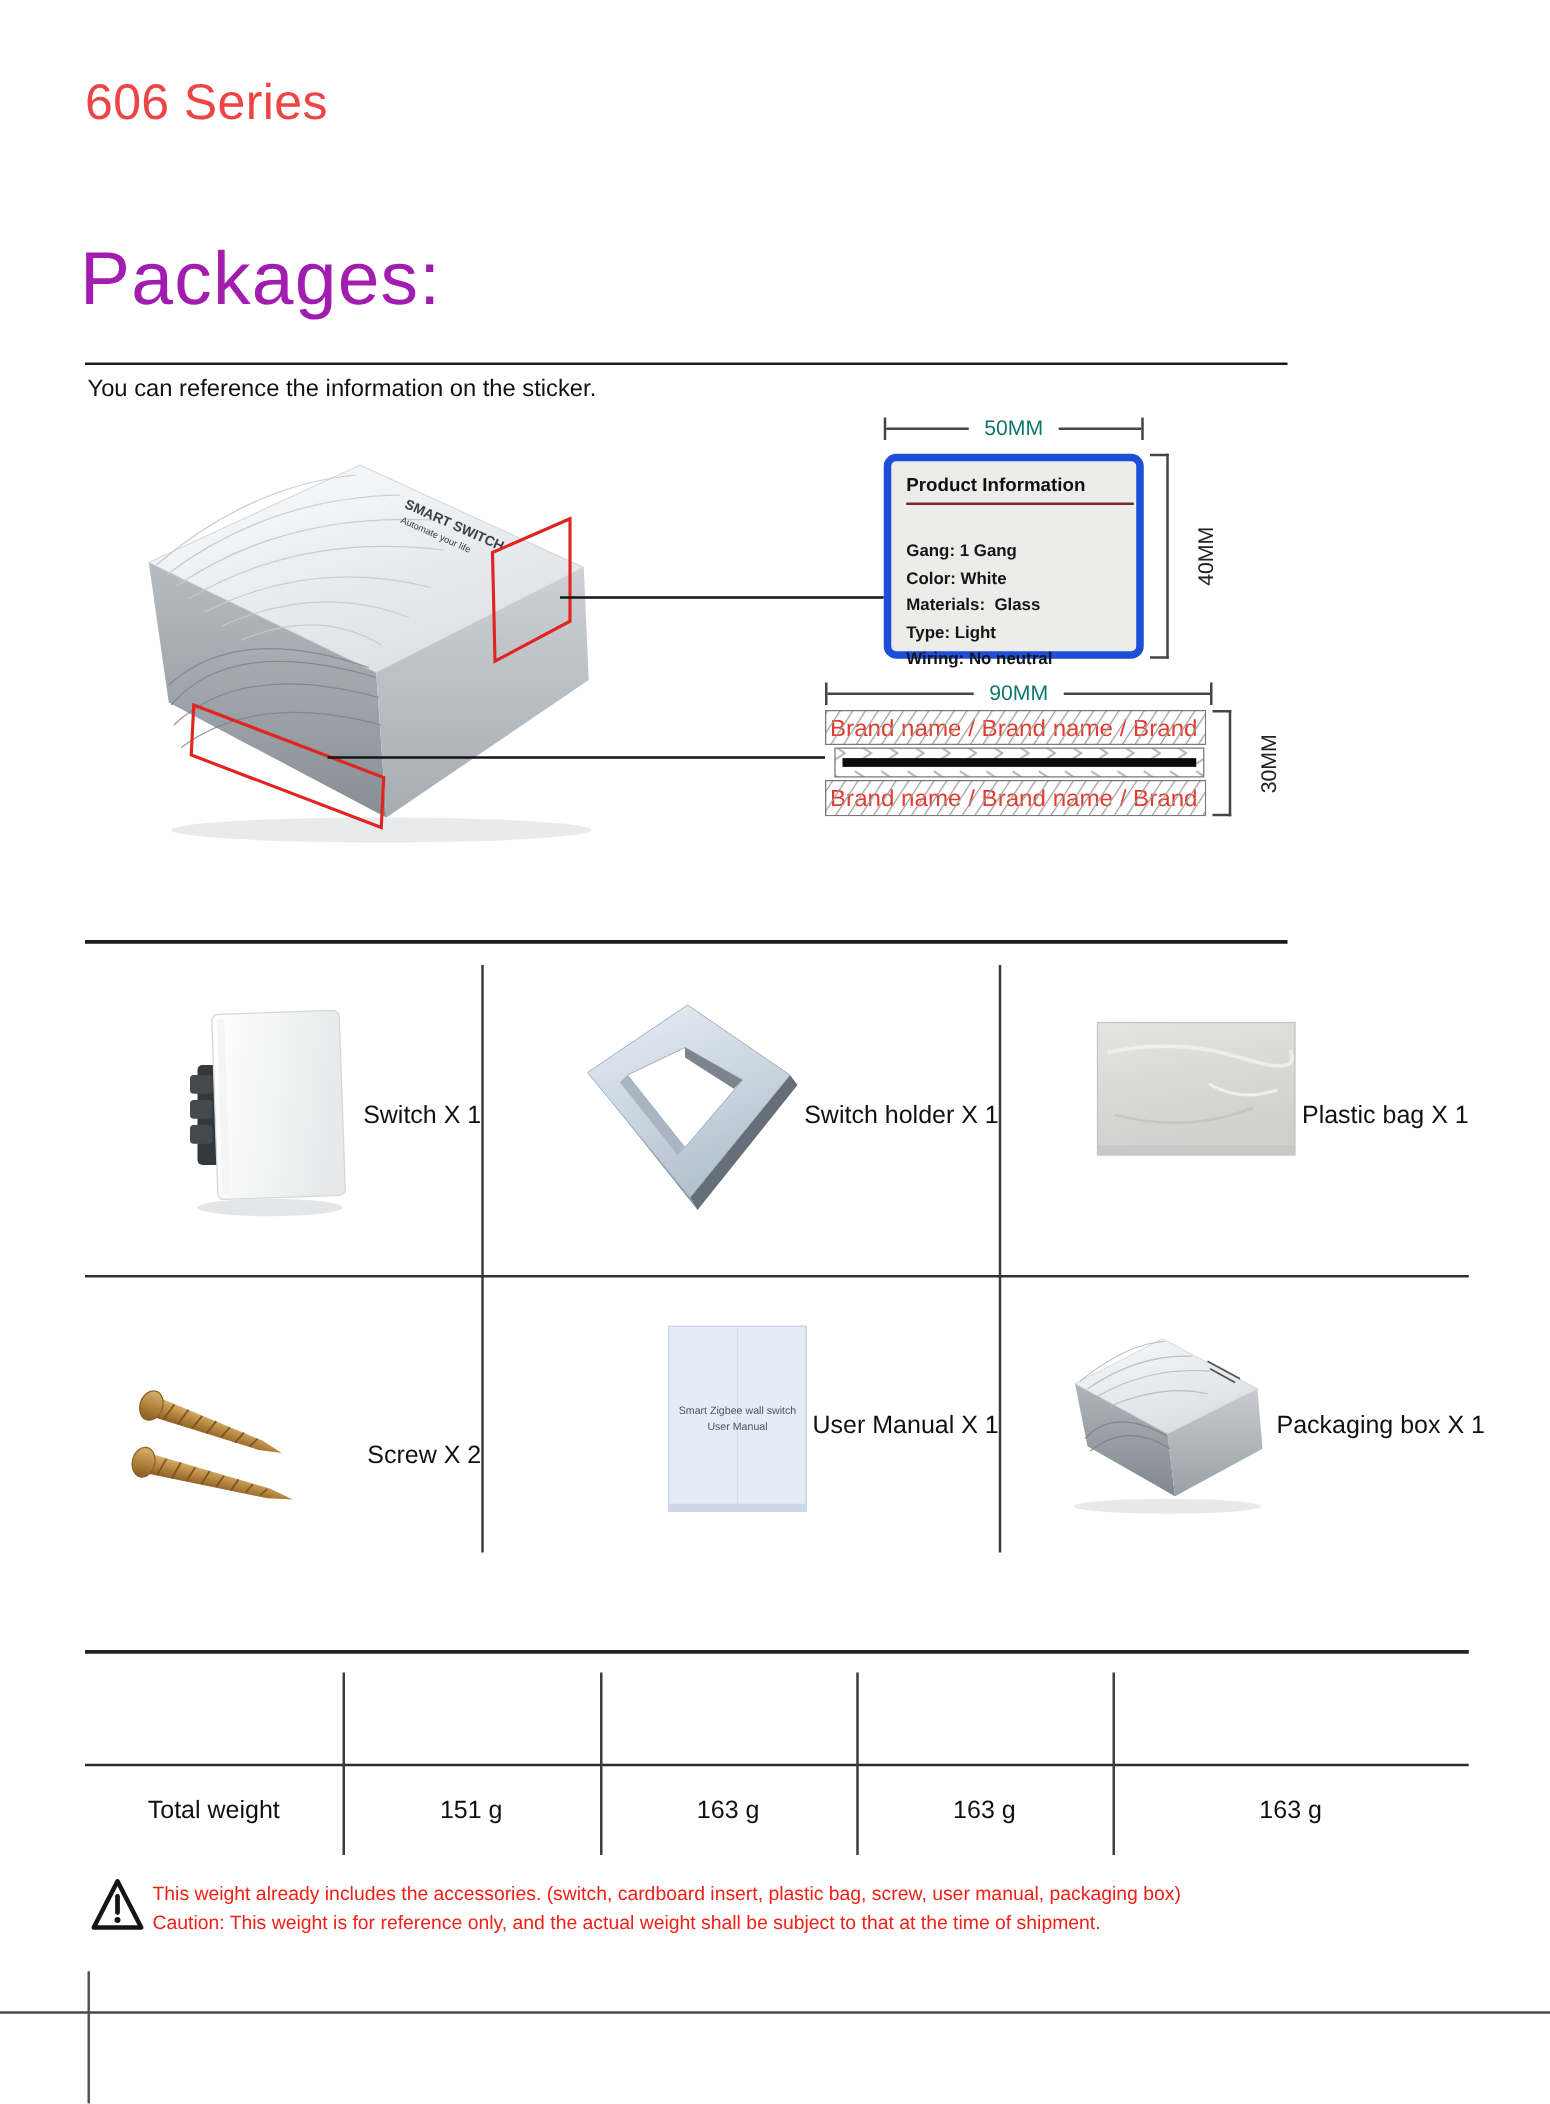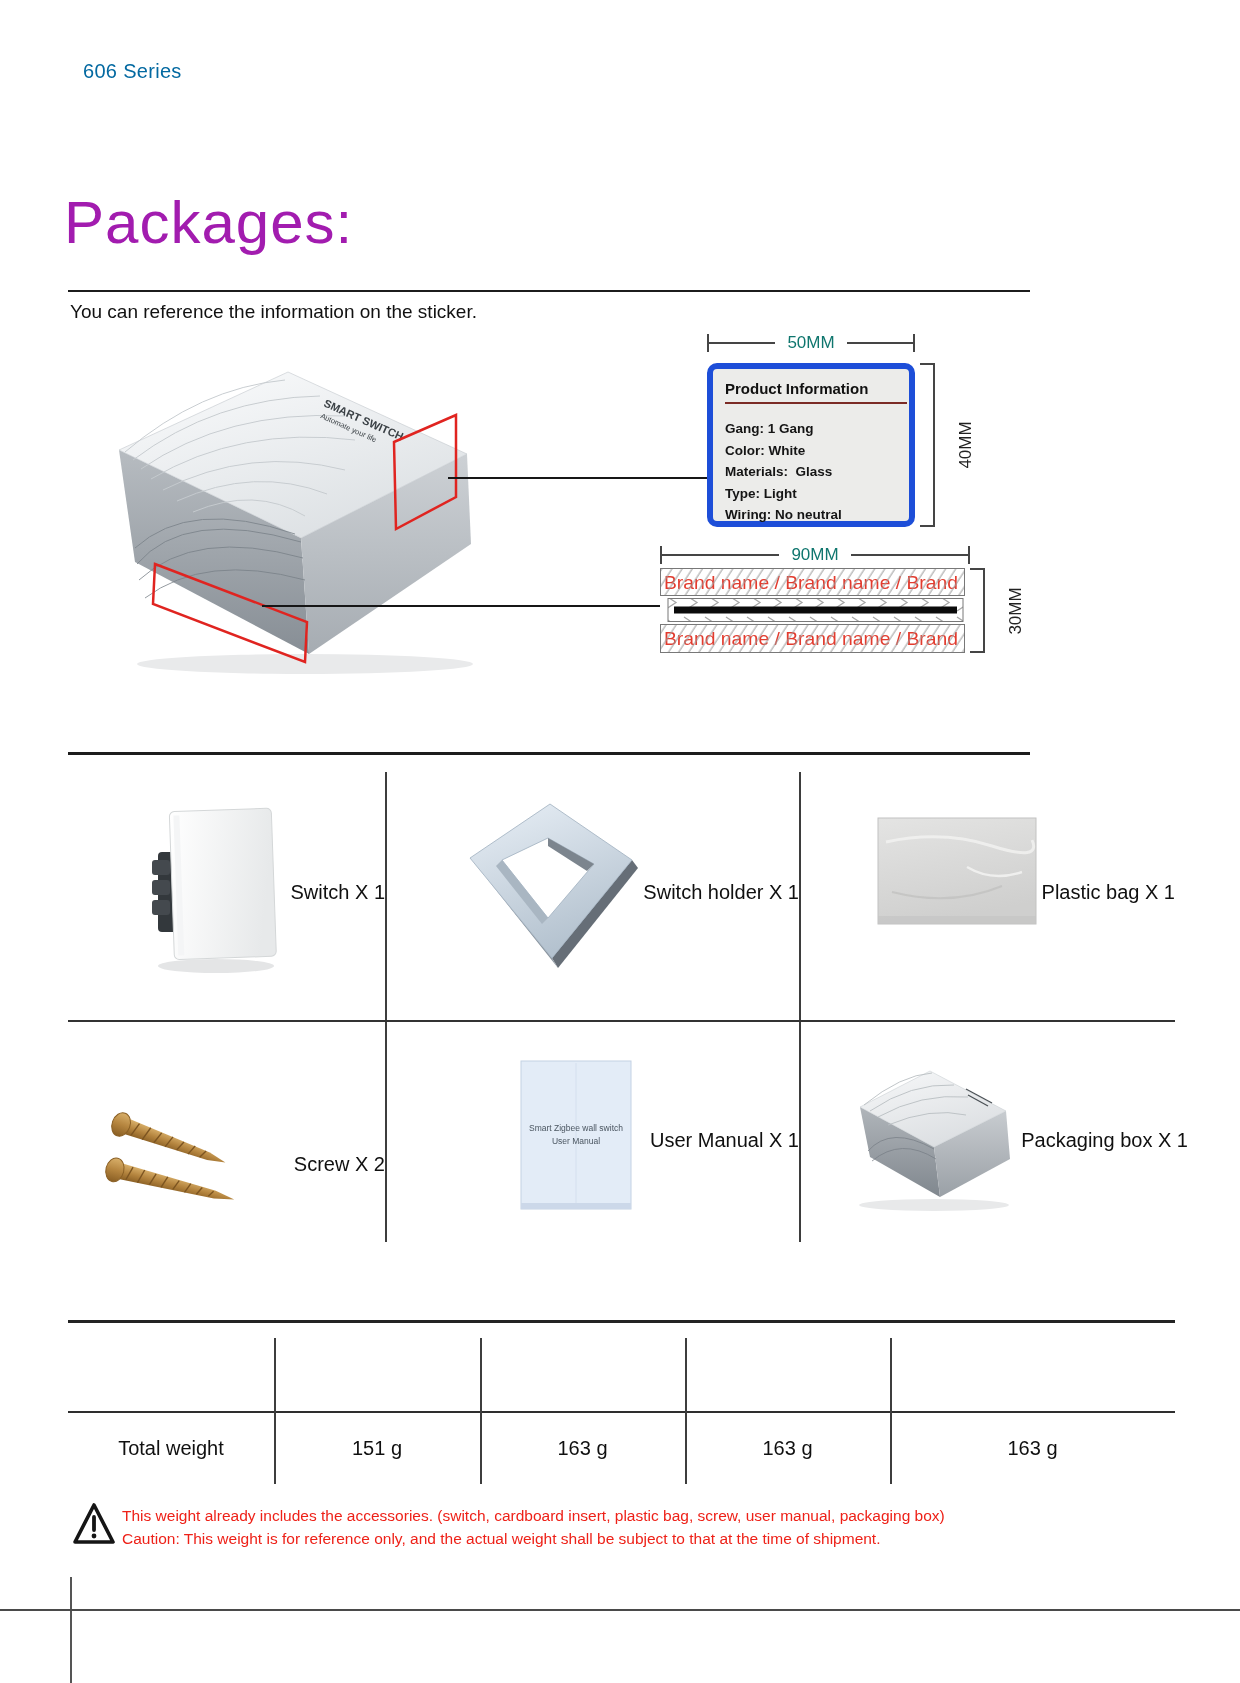--- a/index.html
+++ b/index.html
@@ -1,20 +1,20 @@
 <!DOCTYPE html>
 <html><head>
 <meta charset="utf-8">
 <style>
   html,body{margin:0;padding:0;background:#fff;}
   .page{position:relative;width:1240px;height:1683px;background:#fff;overflow:hidden;
         font-family:"Liberation Sans","DejaVu Sans",sans-serif;color:#1b1b1b;}
   .abs{position:absolute;}
   .rule{position:absolute;background:#1c1c1c;}
-  .series{position:absolute;left:68px;top:60px;font-size:20px;font-weight:500;letter-spacing:.3px;color:#0369a1;margin-left:15px;}
+  .series{position:absolute;left:68px;top:60px;font-size:40px;font-weight:500;letter-spacing:.3px;color:#ef4444;}
   .big-title{position:absolute;left:64px;top:188px;font-size:60px;font-weight:300;letter-spacing:1px;color:#a21caf;}
   .subtitle{position:absolute;left:70px;top:301px;font-size:19px;color:#111;}
 
   
   .leader{position:absolute;height:2px;background:#161616;}
 
   
   .dimh{position:absolute;display:flex;align-items:center;height:18px;color:#0f766e;}
   .dimh::before,.dimh::after{content:"";width:2px;height:18px;background:#454545;}
   .dimh .seg{flex:1;height:1.5px;background:#454545;}
@@ -26,21 +26,21 @@
   .dimv::before{top:0;} .dimv::after{bottom:0;}
   .dimv .lbl{position:absolute;left:-7px;top:50%;transform:translateY(-50%) rotate(-90deg);
              transform-origin:center;font-size:17px;white-space:nowrap;color:#222;
              margin-left:16px;}
 
   
   .sticker{position:absolute;left:707px;top:363px;width:208px;height:164px;background:#ececea;
            border:6px solid #1d4ed8;border-radius:10px;box-sizing:border-box;padding:11px 10px 0 12px;}
   .sticker .title{font-size:15px;font-weight:700;color:#111;}
   .sticker .uline{height:2px;background:#7b2b25;margin-top:5px;width:182px;}
-  .sticker .fields{margin-top:14px;}
+  .sticker .fields{margin-top:26px;}
   .sticker .field{font-size:13.5px;font-weight:700;line-height:21.5px;color:#151515;white-space:pre-wrap;}
 
   
   .cell{position:absolute;display:flex;flex-direction:row;align-items:center;justify-content:flex-end;}
   .cell .lbl{font-size:20px;color:#101010;}
   .vdiv{position:absolute;width:2px;background:#3d3d3d;}
 
   
   .trow{position:absolute;display:flex;}
   .tcell{display:flex;align-items:center;justify-content:center;font-size:20px;color:#101010;}
@@ -258,21 +258,21 @@
           <line x1="92" y1="37" x2="88" y2="47"></line>
             <line x1="104" y1="37" x2="100" y2="47"></line>
           <line x1="116" y1="38" x2="112" y2="46"></line>
             <line x1="128" y1="39" x2="124" y2="45"></line>
         </g>
       </g>
     </svg>
     <div class="lbl">Screw X 2</div>
   </div>
 
-  <div class="cell" style="left:385px;top:1040px;width:414px;height:200px;gap:14px;">
+  <div class="cell" style="left:385px;top:1040px;width:414px;height:200px;">
     <svg width="120" height="158" viewBox="0 0 120 158" style="margin-bottom:8px;">
       <rect x="5" y="4" width="110" height="148" fill="#e3ecf7" stroke="#c3d2e4"></rect>
       <line x1="60" y1="6" x2="60" y2="150" stroke="#d4dfee"></line>
       <rect x="5" y="146" width="110" height="6" fill="#ccd8e9"></rect>
       <text x="60" y="74" font-size="8.5" fill="#4a5560" text-anchor="middle">Smart Zigbee wall switch</text>
       <text x="60" y="87" font-size="8.5" fill="#4a5560" text-anchor="middle">User Manual</text>
     </svg>
     <div class="lbl">User Manual X 1</div>
   </div>
 

